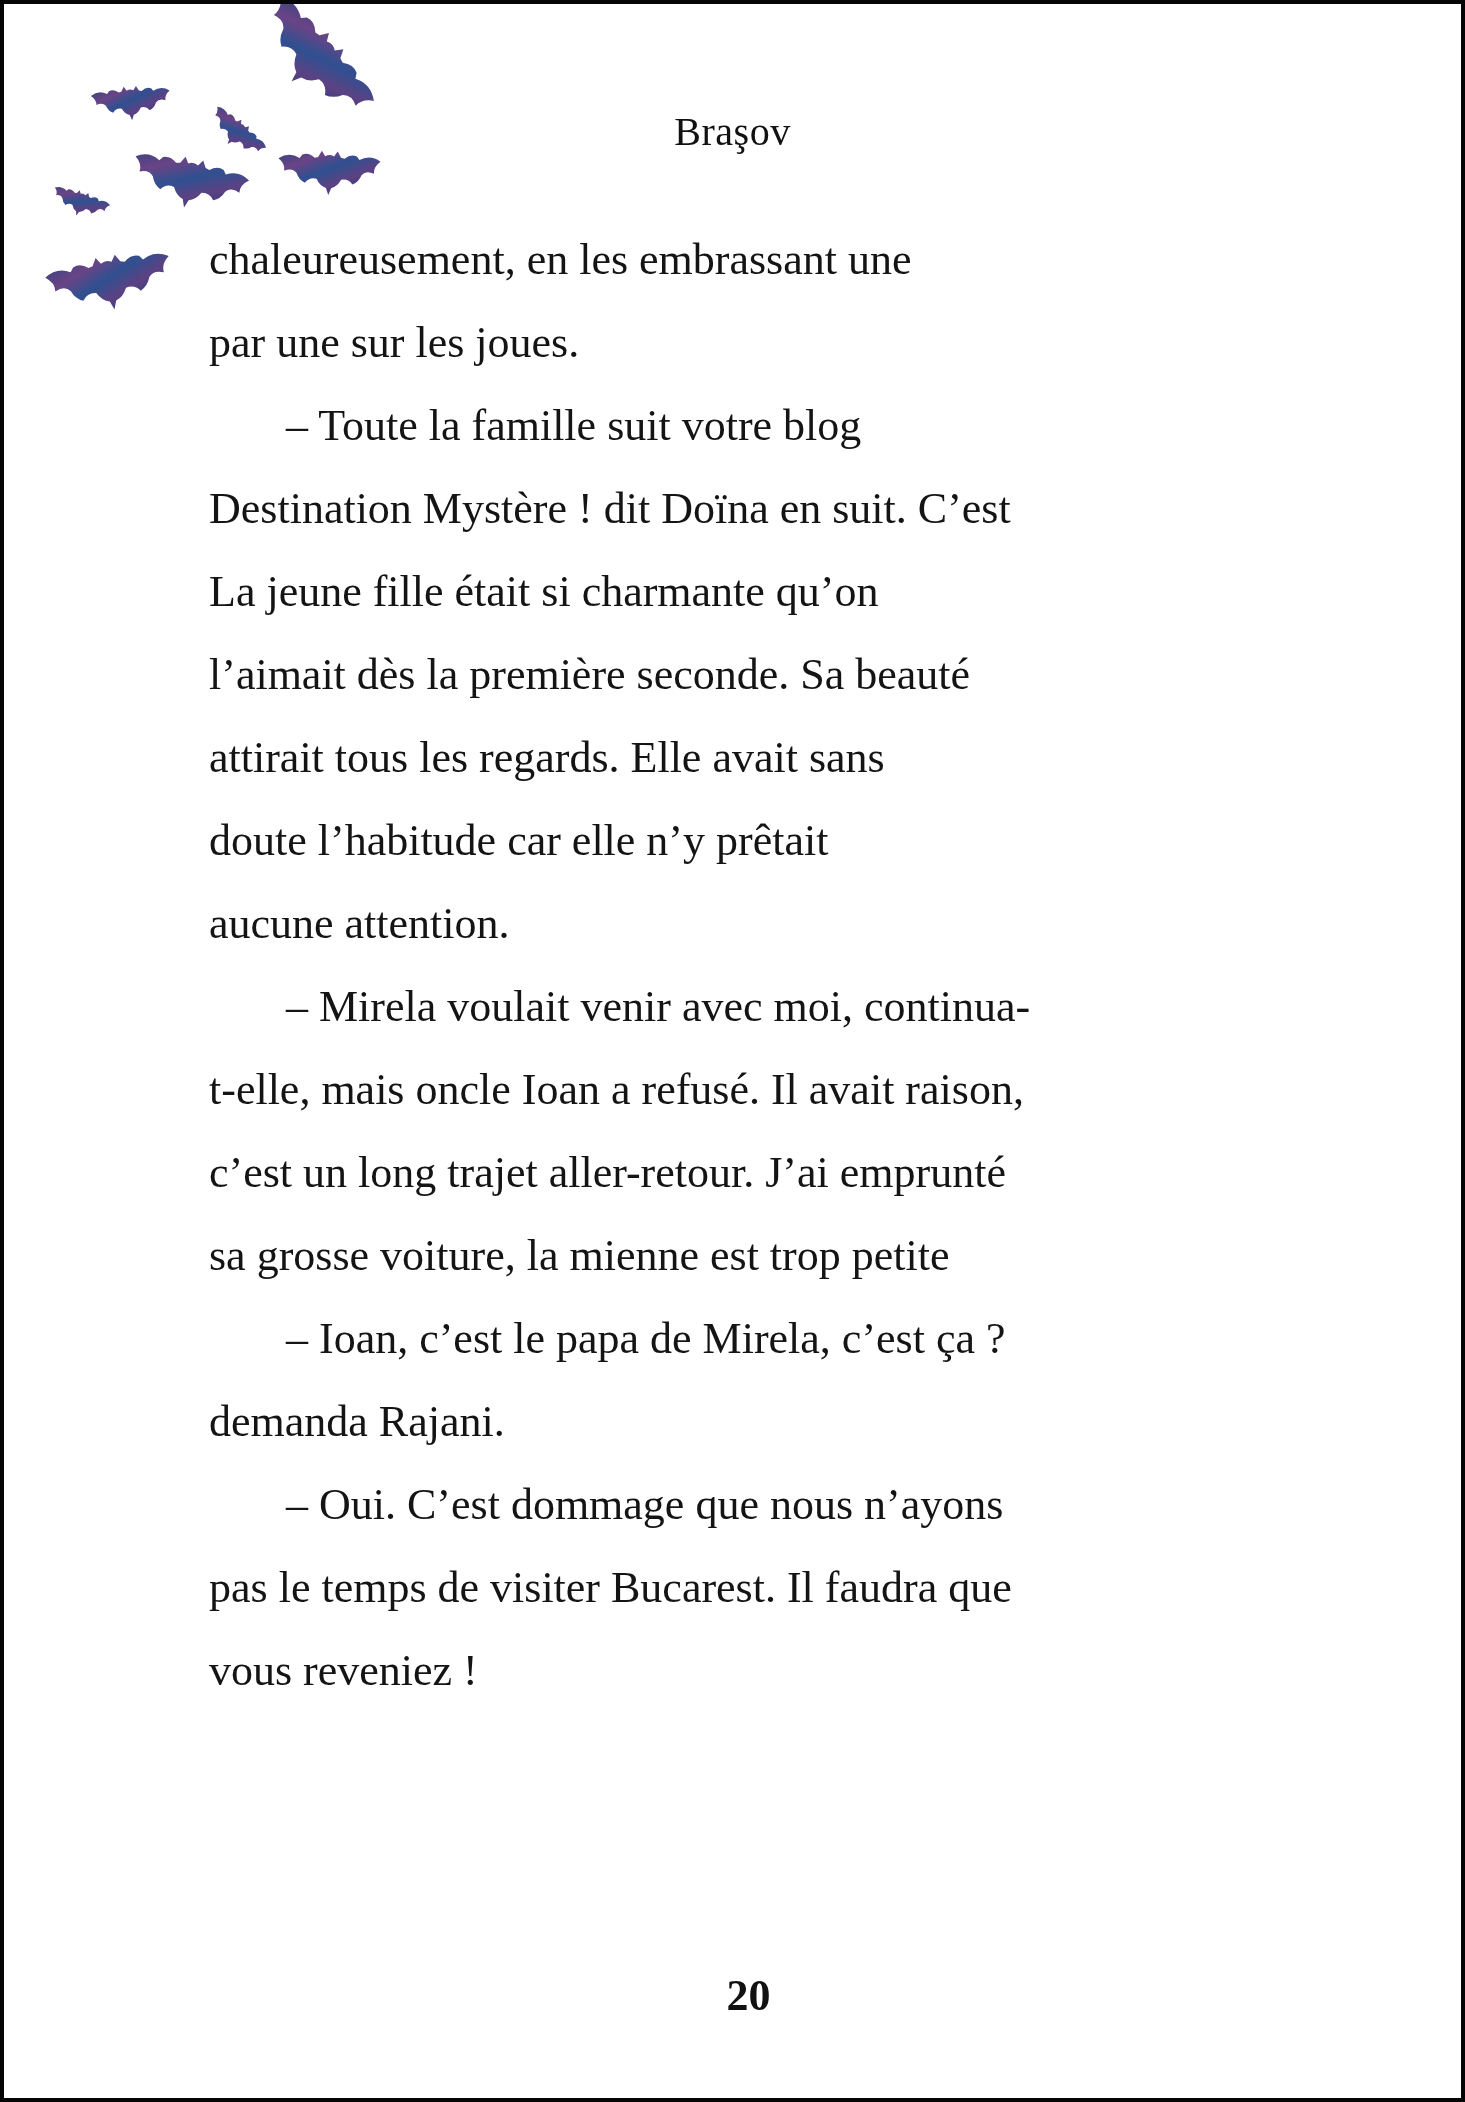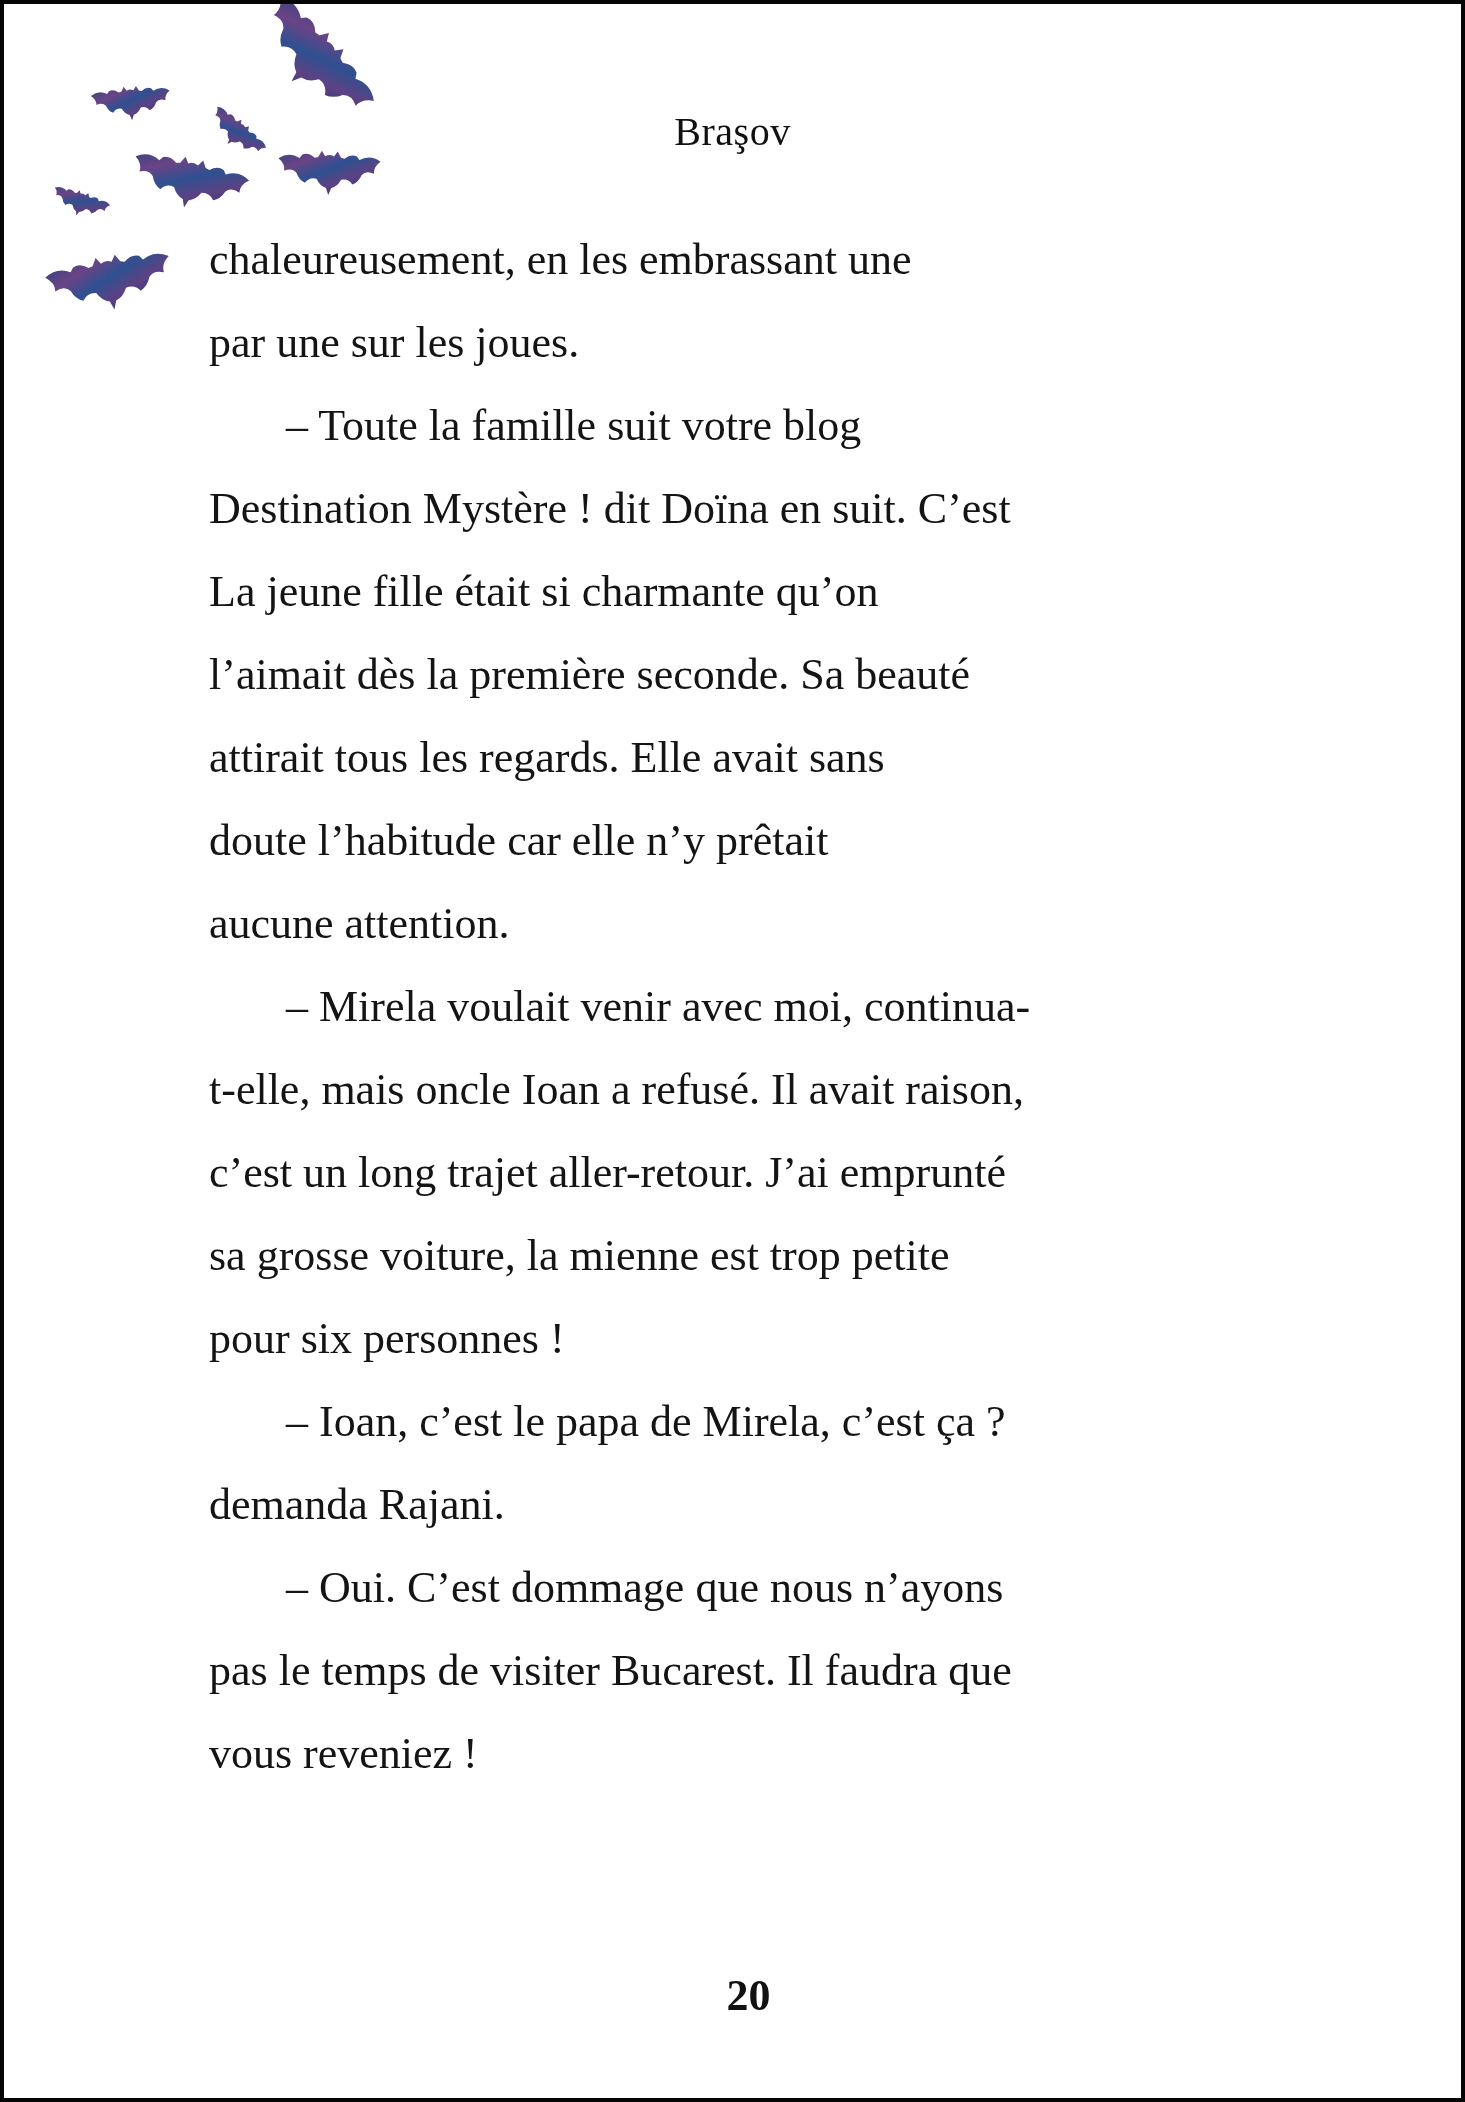--- a/index.html
+++ b/index.html
@@ -111,21 +111,20 @@
     <div class="line"><span class="it">Destination Mystère</span><span> ! dit Doïna en suit. C’est</span></div>
     <div class="line">La jeune fille était si charmante qu’on</div>
     <div class="line">l’aimait dès la première seconde. Sa beauté</div>
     <div class="line">attirait tous les regards. Elle avait sans</div>
     <div class="line">doute l’habitude car elle n’y prêtait</div>
     <div class="line">aucune attention.</div>
     <div class="line indent">– Mirela voulait venir avec moi, continua-</div>
     <div class="line">t-elle, mais oncle Ioan a refusé. Il avait raison,</div>
     <div class="line">c’est un long trajet aller-retour. J’ai emprunté</div>
     <div class="line">sa grosse voiture, la mienne est trop petite</div>
-    <div class="line">pour six personnes !</div>
     <div class="line indent">– Ioan, c’est le papa de Mirela, c’est ça ?</div>
     <div class="line">demanda Rajani.</div>
     <div class="line indent">– Oui. C’est dommage que nous n’ayons</div>
     <div class="line">pas le temps de visiter Bucarest. Il faudra que</div>
     <div class="line">vous reveniez !</div>
   </div>
 
   <div class="page-number">20</div>
 
 </div>

